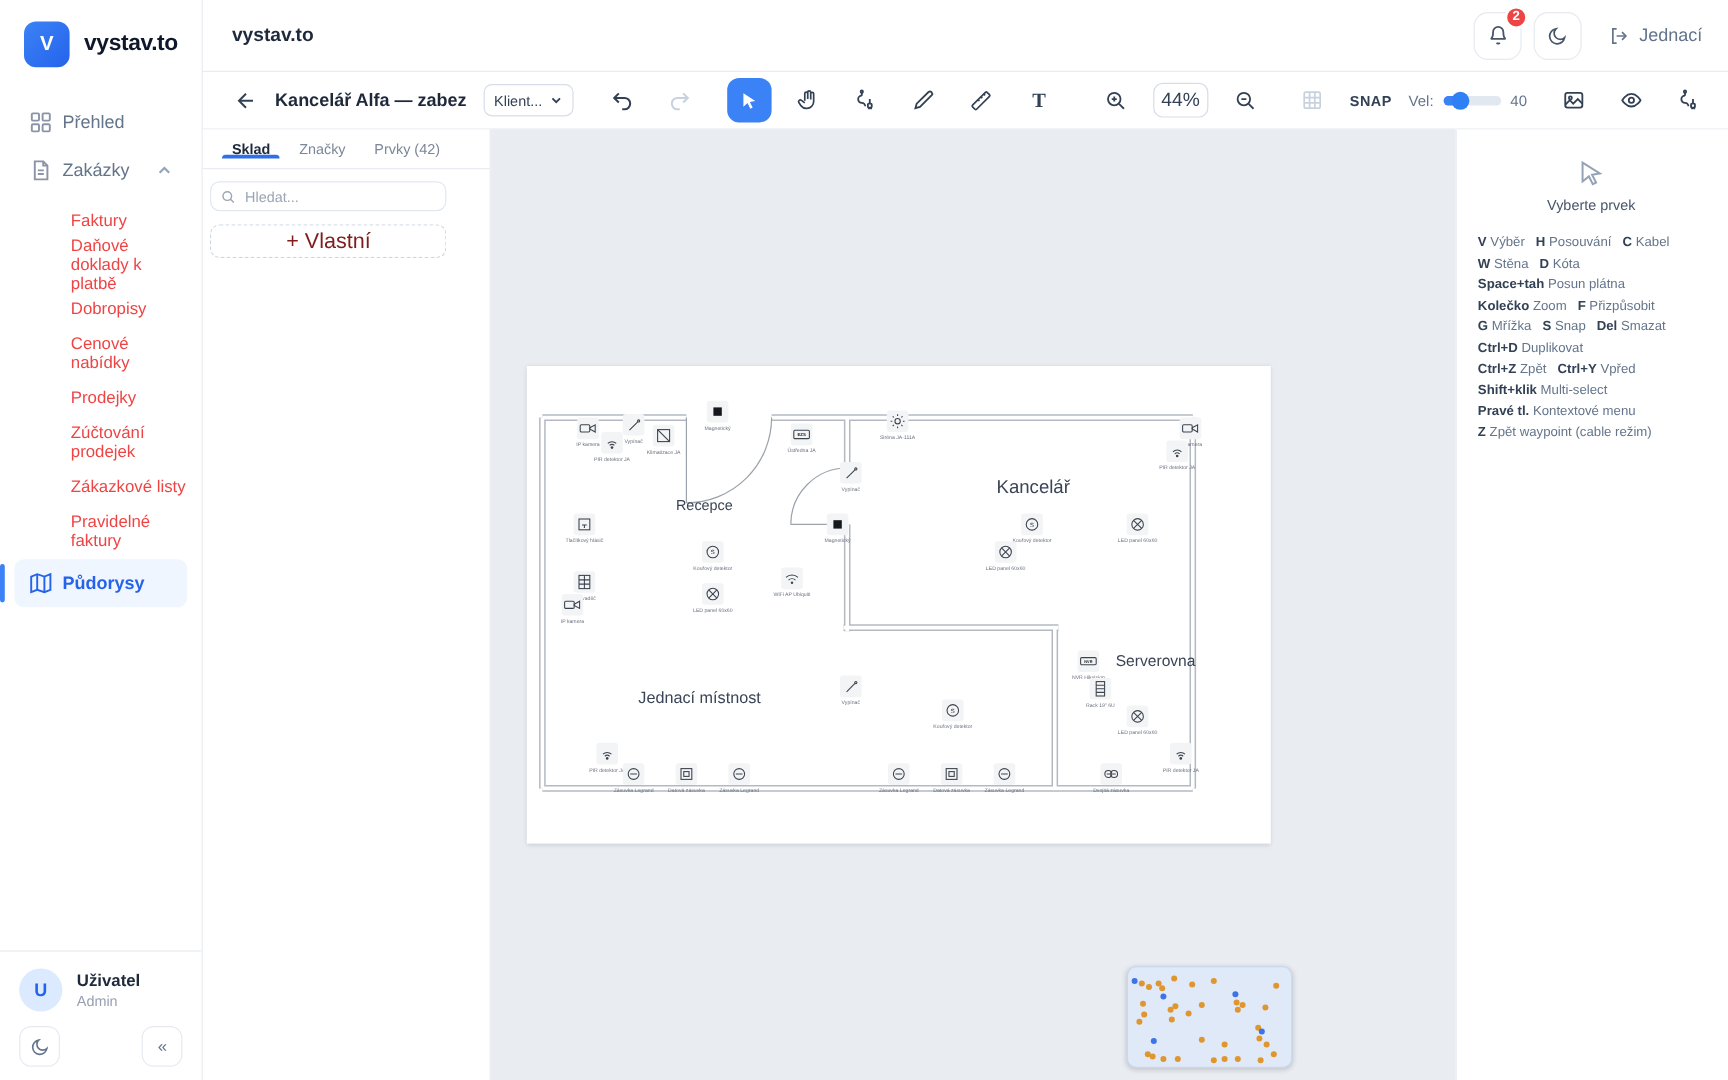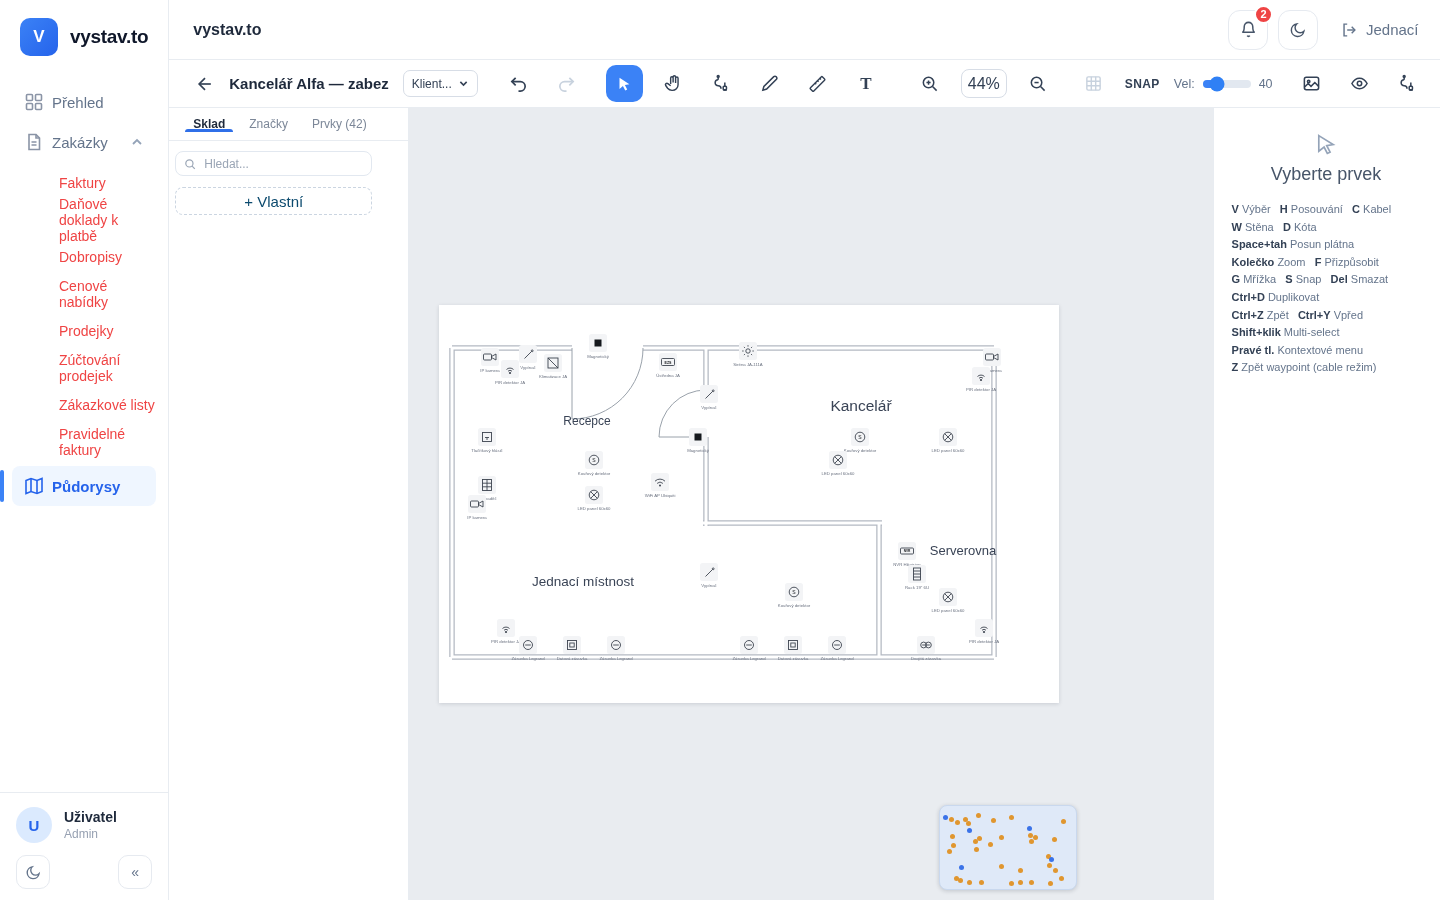--- a/index.html
+++ b/index.html
@@ -68,34 +68,34 @@
   .left-panel{width:240px;border-right:1px solid #e8ecf1;background:#fff}
   .tabs{display:flex;gap:4px;border-bottom:1px solid #e8ecf1;padding:0 6px 0 14px;height:33px;align-items:center}
   .tab{position:relative;display:flex;align-items:center;padding:0 10px;font-size:12px;color:#7c8798;cursor:pointer;white-space:nowrap}
   .tab.active{color:#1e293b;font-weight:700}
   .tab.active::after{content:"";position:absolute;left:2px;right:2px;bottom:-1px;height:3px;border-radius:3px 3px 0 0;background:#2f6fe8}
   .search-wrap{margin:10px 36px 0 6px;border:1px solid #e2e8f0;border-radius:8px;height:25px;display:flex;align-items:center;
                gap:6px;padding:0 8px;color:#9aa5b5}
   .search-wrap input{border:none;outline:none;font-size:12px;width:100%;color:#334155;font-family:"Liberation Sans",sans-serif}
   .search-wrap input::placeholder{color:#9aa5b5}
   .custom-btn{margin:11px 36px 0 6px;border:1.5px dashed #cbd5e1;border-radius:8px;height:28px;display:flex;align-items:center;
-              justify-content:center;font-size:15px;color:#0c4a6e;cursor:pointer}
+              justify-content:center;font-size:18px;color:#7f1d1d;cursor:pointer}
 
   .canvas{flex:1;background:#e9ecf0;position:relative}
   .paper{position:absolute;left:30px;top:197px;width:620px;height:398px;background:#fff;
          box-shadow:0 1px 4px rgba(16,24,40,.14);cursor:grab}
   .minimap{position:absolute;left:530px;top:697px;width:138px;height:85px;background:#dfe9f8;border:1px solid #c9d8ee;
            border-radius:8px;box-shadow:0 1px 4px rgba(16,24,40,.18);cursor:pointer;overflow:hidden}
   .dot{position:absolute;width:5px;height:5px;border-radius:50%}
   .dot.o{background:#e0962f}
   .dot.b{background:#3b73e8}
 
   .inspector{width:230px;border-left:1px solid #e8ecf1;background:#fff;padding:24px 12px 0 8px}
   .insp-cursor{display:flex;justify-content:center;color:#94a3b8;margin-bottom:8px}
-  .insp-title{text-align:center;font-size:18px;color:#475569;margin-bottom:16px}
+  .insp-title{text-align:center;font-size:12px;color:#475569;margin-bottom:16px}
   .sc-line{font-size:11px;color:#64748b;line-height:1.6;white-space:pre-wrap;padding-left:10px}
   .sc-line b{color:#334155}
 </style>
 </head>
 <body>
 
 <aside class="sidebar">
   <div class="brand">
     <div class="brand-logo">V</div>
     <div class="brand-name">vystav.to</div>

